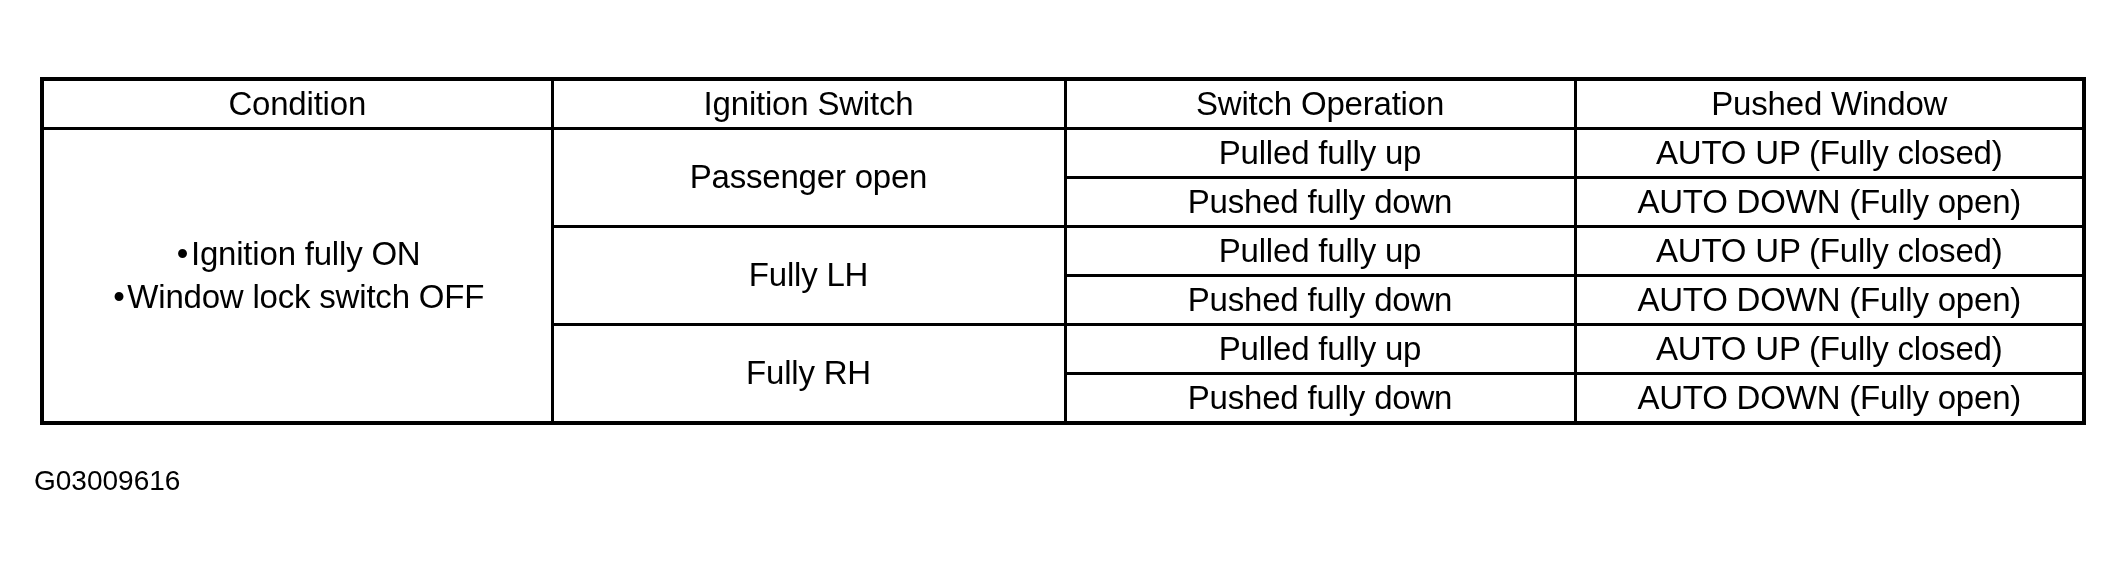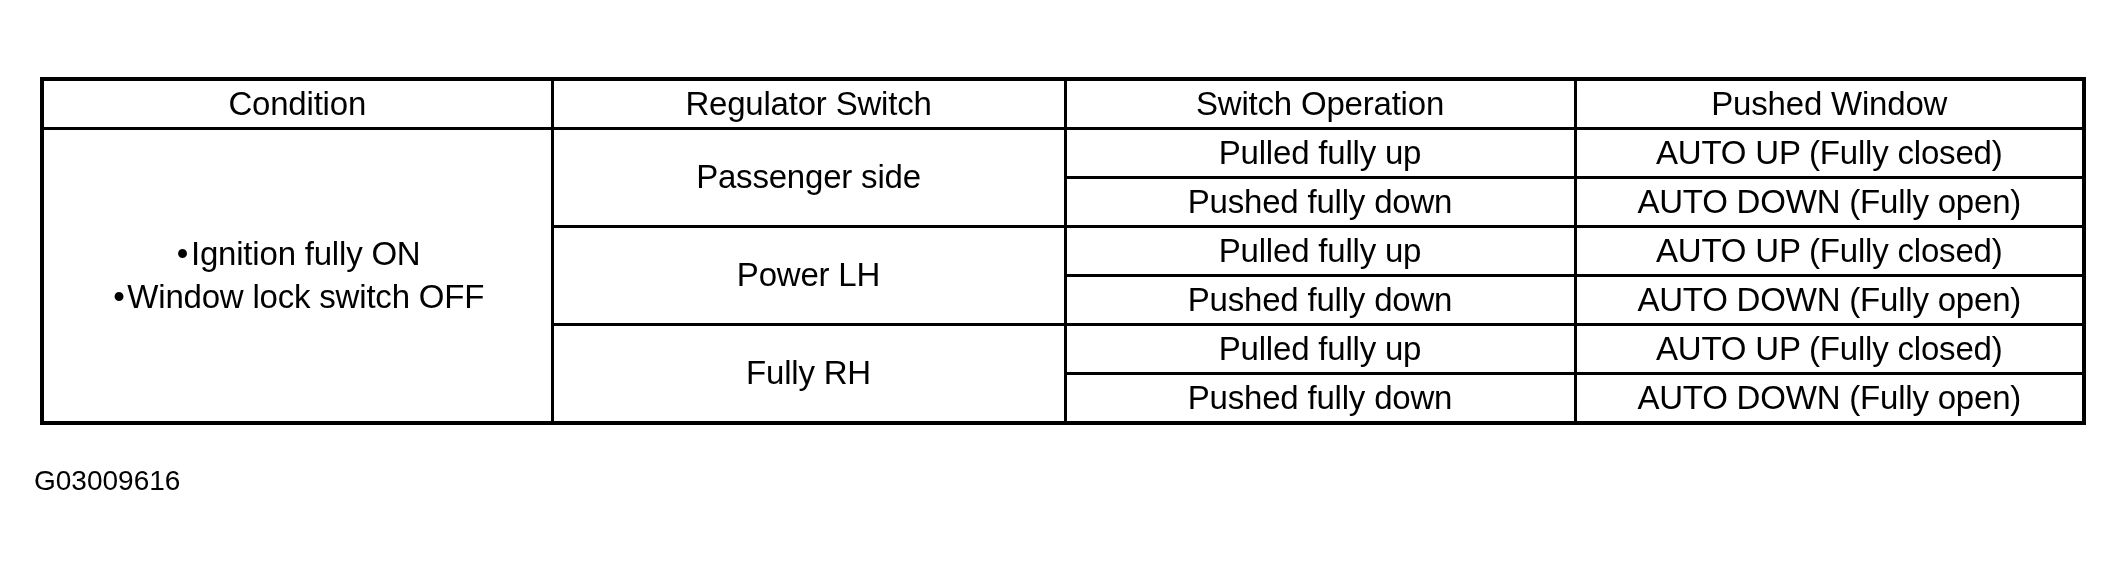--- a/index.html
+++ b/index.html
@@ -100,44 +100,44 @@
     <colgroup>
       <col class="c-condition">
       <col class="c-regulator">
       <col class="c-operation">
       <col class="c-window">
     </colgroup>
 
     <thead>
       <tr class="header-row">
         <th>Condition</th>
-        <th>Regulator Switch</th>
+        <th>Ignition Switch</th>
         <th>Switch Operation</th>
         <th>Pushed Window</th>
       </tr>
     </thead>
 
     <tbody>
 
       <tr>
         <td class="condition-cell" rowspan="6">
           <span class="bullet-line"><span class="dot">•</span><span>Ignition fully ON</span></span>
           <span class="bullet-line"><span class="dot">•</span><span>Window lock switch OFF</span></span>
         </td>
-        <td class="regulator-cell" rowspan="2">Passenger side</td>
+        <td class="regulator-cell" rowspan="2">Passenger open</td>
         <td>Pulled fully up</td>
         <td>AUTO UP (Fully closed)</td>
       </tr>
       <tr>
         <td>Pushed fully down</td>
         <td>AUTO DOWN (Fully open)</td>
       </tr>
 
       <tr>
-        <td class="regulator-cell" rowspan="2">Power LH</td>
+        <td class="regulator-cell" rowspan="2">Fully LH</td>
         <td>Pulled fully up</td>
         <td>AUTO UP (Fully closed)</td>
       </tr>
       <tr>
         <td>Pushed fully down</td>
         <td>AUTO DOWN (Fully open)</td>
       </tr>
 
       <tr>
         <td class="regulator-cell" rowspan="2">Fully RH</td>

